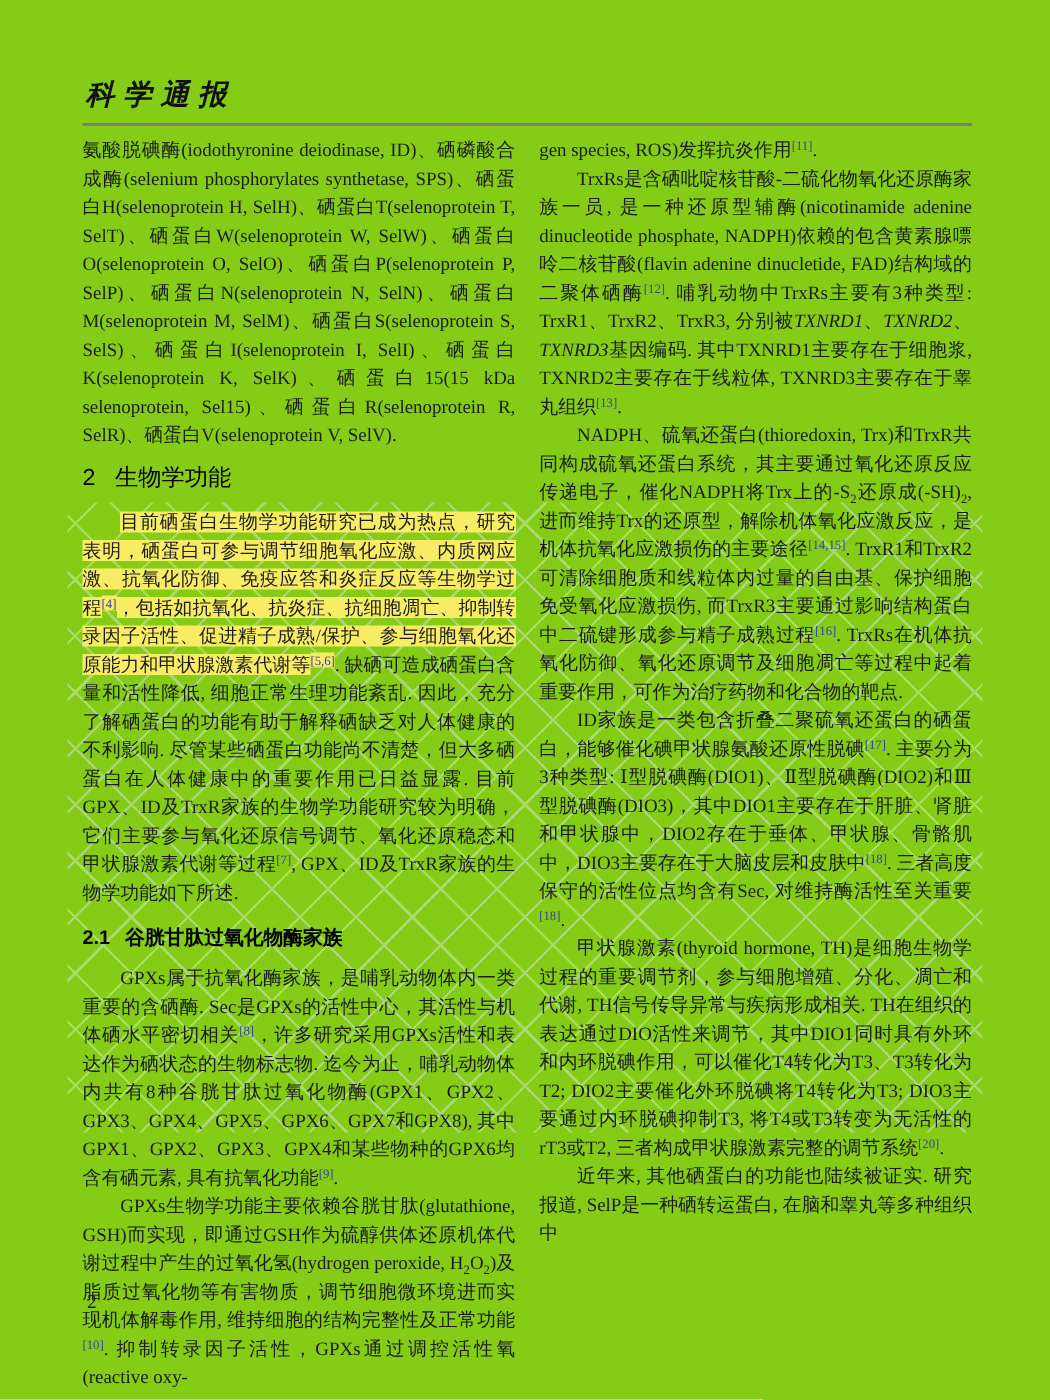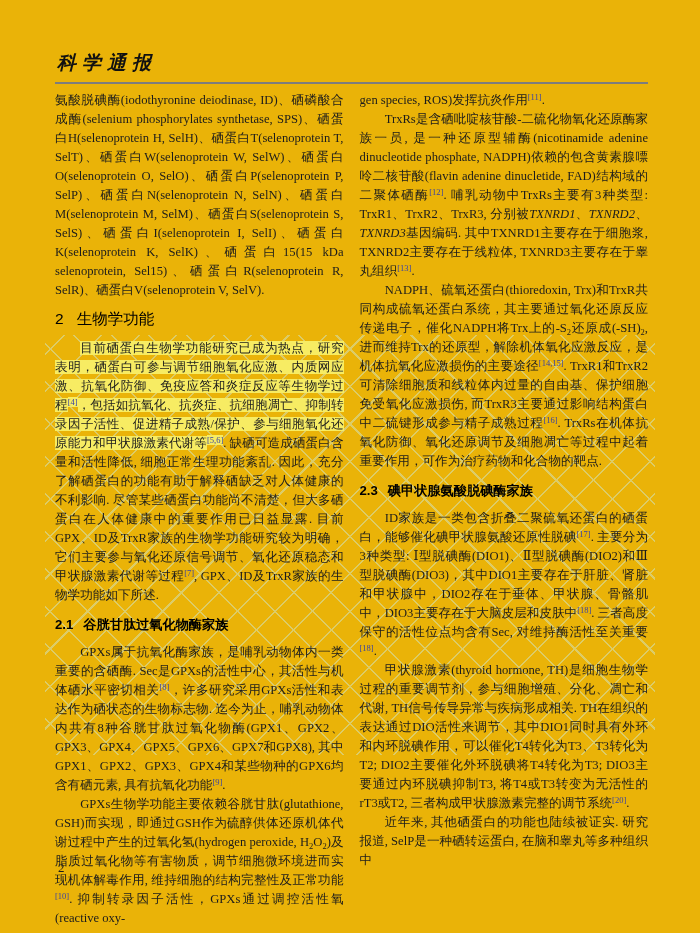--- a/index.html
+++ b/index.html
@@ -1,20 +1,20 @@
 <!DOCTYPE html>
 <html style="--highlight: #f7ec63; --ref_blue: #3641a5; --watermark_green: #cfe6c8;"><head>
 <meta charset="utf-8">
 <style>
   html,body { margin:0; padding:0; background:#e9e9e9; }
   .page {
     position:relative;
     width:700px; height:933px;
     margin:0 auto;
-    background:#eab308;
+    background:#84cc16;
     font-family:"Liberation Serif","DejaVu Serif",serif;
     color:#1c1c1c;
     overflow:hidden;
   }
   .journal-logo {
     position:absolute; top:50px; left:57px;
     font-family:"DejaVu Serif","Liberation Serif",serif;
     font-style:italic; font-weight:700;
     font-size:19px; letter-spacing:6px; color:#111;
   }
@@ -102,23 +102,20 @@
       <p class="para indent"><span>GPXs生物学功能主要依赖谷胱甘肽(glutathione, GSH)而实现，即通过GSH作为硫醇供体还原机体代谢过程中产生的过氧化氢(hydrogen peroxide, H</span><sub class="sb">2</sub><span>O</span><sub class="sb">2</sub><span>)及脂质过氧化物等有害物质，调节细胞微环境进而实现机体解毒作用, 维持细胞的结构完整性及正常功能</span><sup class="ref">[10]</sup><span>. 抑制转录因子活性，GPXs通过调控活性氧(reactive oxy-</span></p>
     </section>
 
     <section class="col">
       <p class="para"><span>gen species, ROS)发挥抗炎作用</span><sup class="ref">[11]</sup><span>.</span></p>
 
 
       <p class="para indent"><span>TrxRs是含硒吡啶核苷酸-二硫化物氧化还原酶家族一员, 是一种还原型辅酶(nicotinamide adenine dinucleotide phosphate, NADPH)依赖的包含黄素腺嘌呤二核苷酸(flavin adenine dinucletide, FAD)结构域的二聚体硒酶</span><sup class="ref">[12]</sup><span>. 哺乳动物中TrxRs主要有3种类型: TrxR1、TrxR2、TrxR3, 分别被</span><span class="it">TXNRD1</span><span>、</span><span class="it">TXNRD2</span><span>、</span><span class="it">TXNRD3</span><span>基因编码. 其中TXNRD1主要存在于细胞浆, TXNRD2主要存在于线粒体, TXNRD3主要存在于睾丸组织</span><sup class="ref">[13]</sup><span>.</span></p>
       <p class="para indent"><span>NADPH、硫氧还蛋白(thioredoxin, Trx)和TrxR共同构成硫氧还蛋白系统，其主要通过氧化还原反应传递电子，催化NADPH将Trx上的-S</span><sub class="sb">2</sub><span>还原成(-SH)</span><sub class="sb">2</sub><span>, 进而维持Trx的还原型，解除机体氧化应激反应，是机体抗氧化应激损伤的主要途径</span><sup class="ref">[14,15]</sup><span>. TrxR1和TrxR2可清除细胞质和线粒体内过量的自由基、保护细胞免受氧化应激损伤, 而TrxR3主要通过影响结构蛋白中二硫键形成参与精子成熟过程</span><sup class="ref">[16]</sup><span>. TrxRs在机体抗氧化防御、氧化还原调节及细胞凋亡等过程中起着重要作用，可作为治疗药物和化合物的靶点.</span></p>
 
-      <h3 class="h-minor">
-        <span class="h-num">2.3</span><span>碘甲状腺氨酸脱碘酶家族</span>
-      </h3>
 
       <p class="para indent"><span>ID家族是一类包含折叠二聚硫氧还蛋白的硒蛋白，能够催化碘甲状腺氨酸还原性脱碘</span><sup class="ref">[17]</sup><span>. 主要分为3种类型: Ⅰ型脱碘酶(DIO1)、Ⅱ型脱碘酶(DIO2)和Ⅲ型脱碘酶(DIO3)，其中DIO1主要存在于肝脏、肾脏和甲状腺中，DIO2存在于垂体、甲状腺、骨骼肌中，DIO3主要存在于大脑皮层和皮肤中</span><sup class="ref">[18]</sup><span>. 三者高度保守的活性位点均含有Sec, 对维持酶活性至关重要</span><sup class="ref">[18]</sup><span>.</span></p>
       <p class="para indent"><span>甲状腺激素(thyroid hormone, TH)是细胞生物学过程的重要调节剂，参与细胞增殖、分化、凋亡和代谢, TH信号传导异常与疾病形成相关. TH在组织的表达通过DIO活性来调节，其中DIO1同时具有外环和内环脱碘作用，可以催化T4转化为T3、T3转化为T2; DIO2主要催化外环脱碘将T4转化为T3; DIO3主要通过内环脱碘抑制T3, 将T4或T3转变为无活性的rT3或T2, 三者构成甲状腺激素完整的调节系统</span><sup class="ref">[20]</sup><span>.</span></p>
 
 
       <p class="para indent"><span>近年来, 其他硒蛋白的功能也陆续被证实. 研究报道, SelP是一种硒转运蛋白, 在脑和睾丸等多种组织中</span></p>
     </section>
 
   </div>
 

